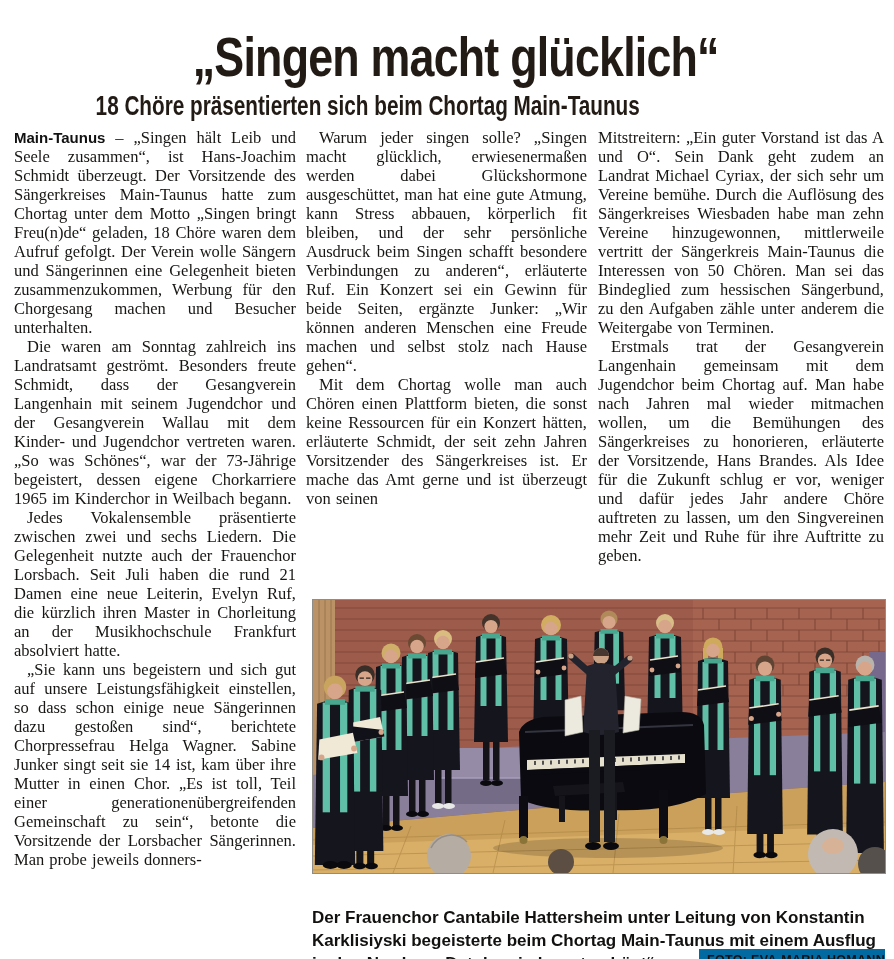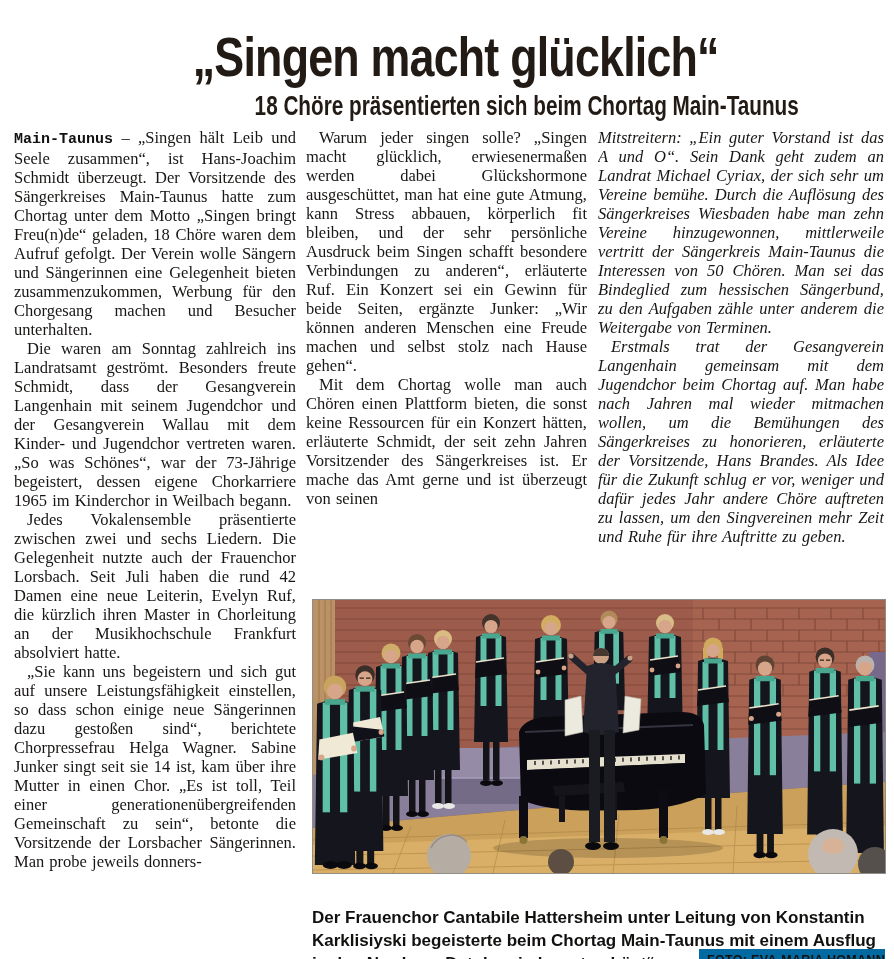--- a/index.html
+++ b/index.html
@@ -2,32 +2,32 @@
 <html lang="de"><head>
 <meta charset="utf-8">
 <style>
   html,body{margin:0;padding:0;background:#ffffff;}
   .page{position:relative;width:894px;height:959px;background:#ffffff;overflow:hidden;
         font-family:"Liberation Serif",serif;color:#161412;}
   .headline{position:absolute;left:0;top:26px;width:894px;margin:0;text-align:center;
             font-family:"Liberation Sans",sans-serif;font-weight:700;font-size:56px;
             line-height:62px;color:#221a14;letter-spacing:-1px;white-space:nowrap;padding-left:9px;}
   .headline .squeeze{display:inline-block;transform:scaleX(0.80);transform-origin:50% 50%;}
-  .subheadline{position:absolute;left:0;top:90px;width:894px;margin:0;text-align:right;
+  .subheadline{position:absolute;left:0;top:90px;width:894px;margin:0;text-align:left;
             font-family:"Liberation Sans",sans-serif;font-weight:700;font-size:28px;
             line-height:32px;color:#221a14;white-space:nowrap;}
   .subheadline .squeeze{display:inline-block;transform:scaleX(0.74);transform-origin:50% 50%;}
   .col{position:absolute;top:128px;font-size:16.5px;line-height:19px;text-align:justify;
        text-justify:inter-word;overflow:hidden;color:#181614;word-spacing:1px;}
   .col1{left:14px;width:282px;height:815px;}
   .col2{left:306px;width:281px;height:458px;}
-  .col3{left:598px;width:286px;height:458px;font-style:italic;}
+  .col3{left:598px;width:286px;height:458px;}
   .para{margin:0;}
   .indent{text-indent:13px;}
-  .lead{font-family:Liberation Mono, monospace;font-weight:700;font-size:15px;color:#111;}
+  .lead{font-family:Liberation Sans, sans-serif;font-weight:700;font-size:15px;color:#111;}
   .photo{position:absolute;left:312px;top:599px;width:572px;height:273px;
          border:1px solid #8f8d88;box-sizing:content-box;overflow:hidden;background:#9c5b4b;}
   .photo svg{display:block;}
   .caption{position:absolute;left:312px;top:878px;width:573px;
            font-family:"Liberation Sans",sans-serif;font-weight:700;font-size:17px;
            line-height:23px;color:#121110;margin-top:28px;}
   .credit{position:absolute;right:0;bottom:3px;font-size:12.5px;letter-spacing:.3px;
           font-weight:700;color:#121110;background:#0369a1;padding-left:8px;}
 </style>
 </head>
@@ -35,21 +35,21 @@
 
 <div class="page">
 
   <h1 class="headline"><span class="squeeze">„Singen macht glücklich“</span></h1>
 
   <h2 class="subheadline"><span class="squeeze">18 Chöre präsentierten sich beim Chortag Main-Taunus</span></h2>
 
   <div class="col col1">
     <p class="para"><span class="lead">Main-Taunus</span><span> – </span><span>„Singen hält Leib und Seele zusammen“, ist Hans-Joachim Schmidt überzeugt. Der Vorsitzende des Sängerkreises Main-Taunus hatte zum Chortag unter dem Motto „Singen bringt Freu(n)de“ geladen, 18 Chöre waren dem Aufruf gefolgt. Der Verein wolle Sängern und Sängerinnen eine Gelegenheit bieten zusammenzukommen, Werbung für den Chorgesang machen und Besucher unterhalten.</span></p>
     <p class="para indent">Die waren am Sonntag zahlreich ins Landratsamt geströmt. Besonders freute Schmidt, dass der Gesangverein Langenhain mit seinem Jugendchor und der Gesangverein Wallau mit dem Kinder- und Jugendchor vertreten waren. „So was Schönes“, war der 73-Jährige begeistert, dessen eigene Chorkarriere 1965 im Kinderchor in Weilbach begann.</p>
-    <p class="para indent">Jedes Vokalensemble präsentierte zwischen zwei und sechs Liedern. Die Gelegenheit nutzte auch der Frauenchor Lorsbach. Seit Juli haben die rund 42 Damen eine neue Leiterin, Evelyn Ruf, die kürzlich ihren Master in Chorleitung an der Musikhochschule Frankfurt absolviert hatte.</p>
+    <p class="para indent">Jedes Vokalensemble präsentierte zwischen zwei und sechs Liedern. Die Gelegenheit nutzte auch der Frauenchor Lorsbach. Seit Juli haben die rund 21 Damen eine neue Leiterin, Evelyn Ruf, die kürzlich ihren Master in Chorleitung an der Musikhochschule Frankfurt absolviert hatte.</p>
     <p class="para indent">„Sie kann uns begeistern und sich gut auf unsere Leistungsfähigkeit einstellen, so dass schon einige neue Sängerinnen dazu gestoßen sind“, berichtete Chorpressefrau Helga Wagner. Sabine Junker singt seit sie 14 ist, kam über ihre Mutter in einen Chor. „Es ist toll, Teil einer generationenübergreifenden Gemeinschaft zu sein“, betonte die Vorsitzende der Lorsbacher Sängerinnen. Man probe jeweils donners-</p>
   </div>
 
   <div class="col col2">
     <p class="para indent">Warum jeder singen solle? „Singen macht glücklich, erwiesenermaßen werden dabei Glückshormone ausgeschüttet, man hat eine gute Atmung, kann Stress abbauen, körperlich fit bleiben, und der sehr persönliche Ausdruck beim Singen schafft besondere Verbindungen zu anderen“, erläuterte Ruf. Ein Konzert sei ein Gewinn für beide Seiten, ergänzte Junker: „Wir können anderen Menschen eine Freude machen und selbst stolz nach Hause gehen“.</p>
     <p class="para indent">Mit dem Chortag wolle man auch Chören einen Plattform bieten, die sonst keine Ressourcen für ein Konzert hätten, erläuterte Schmidt, der seit zehn Jahren Vorsitzender des Sängerkreises ist. Er mache das Amt gerne und ist überzeugt von seinen</p>
   </div>
 
   <div class="col col3">
     <p class="para">Mitstreitern: „Ein guter Vorstand ist das A und O“. Sein Dank geht zudem an Landrat Michael Cyriax, der sich sehr um Vereine bemühe. Durch die Auflösung des Sängerkreises Wiesbaden habe man zehn Vereine hinzugewonnen, mittlerweile vertritt der Sängerkreis Main-Taunus die Interessen von 50 Chören. Man sei das Bindeglied zum hessischen Sängerbund, zu den Aufgaben zähle unter anderem die Weitergabe von Terminen.</p>

